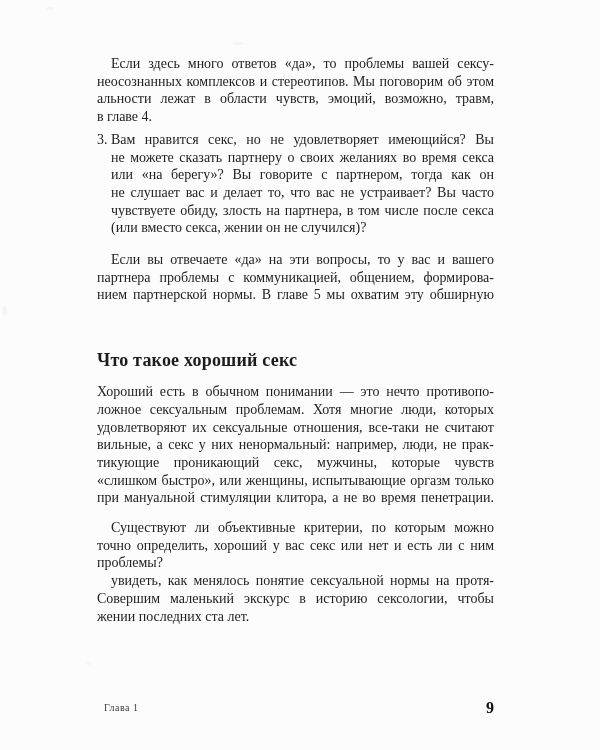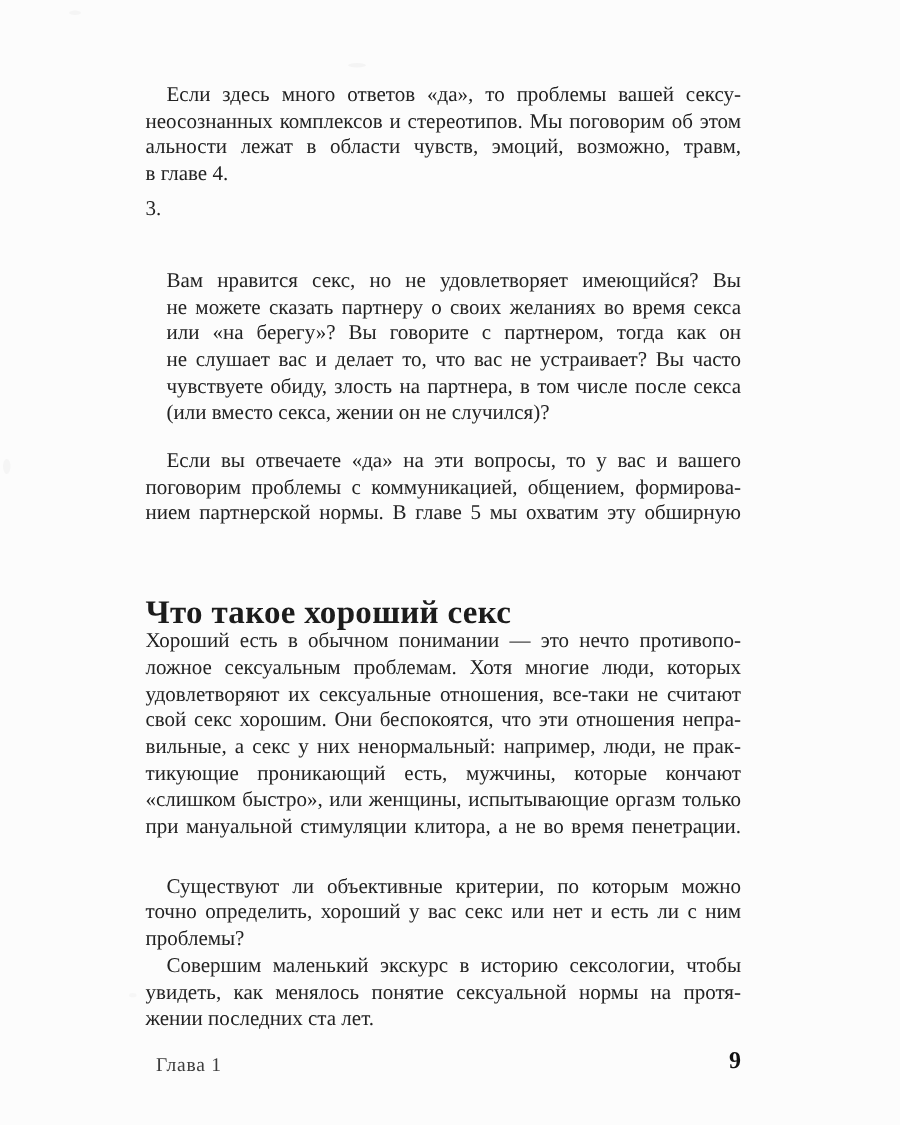--- a/index.html
+++ b/index.html
@@ -18,43 +18,44 @@
     top: 55px;
     width: 397px;
     font-size: 14px;
     line-height: 17.7px;
   }
   .line { text-align: justify; text-align-last: justify; }
   .line.last { text-align-last: left; }
   .para.indent .line:first-child { text-indent: 14px; }
   .list-item { display: flex; margin-top: 5px; margin-bottom: 14px; }
   .list-num { flex: 0 0 14px; width: 14px; }
-  .list-body { flex: 1; min-width: 0; margin-top: 48px; }
+  .list-body { flex: 1; min-width: 0; }
   .section-heading {
     margin-top: 45px;
-    font-size: 22px;
+    margin-bottom: 12px;
+    font-size: 18px;
     line-height: 22px;
     font-weight: bold;
     color: #1c1c1c;
     letter-spacing: 0.2px;
   }
   .para3 { margin-top: 0; }
-  .para4 { margin-top: 22px; }
+  .para4 { margin-top: 12px; }
   .footer {
     position: absolute;
     left: 97px;
     right: 106px;
     top: 699px;
     height: 20px;
   }
   .chapter-label {
     position: absolute;
     left: 7px;
     top: 3px;
-    font-size: 13px;
+    font-size: 10px;
     letter-spacing: 0.5px;
     color: #3d3d3d;
   }
   .page-number {
     position: absolute;
     right: 0;
     top: 0;
     font-size: 16px;
     font-weight: bold;
     color: #111111;
@@ -91,46 +92,45 @@
           <div class="line">не можете сказать партнеру о своих желаниях во время секса</div>
           <div class="line">или «на берегу»? Вы говорите с партнером, тогда как он</div>
           <div class="line">не слушает вас и делает то, что вас не устраивает? Вы часто</div>
           <div class="line">чувствуете обиду, злость на партнера, в том числе после секса</div>
           <div class="line last">(или вместо секса, жении он не случился)?</div>
         </div>
     </div>
 
     <div class="para indent">
         <div class="line">Если вы отвечаете «да» на эти вопросы, то у вас и вашего</div>
-        <div class="line">поговорим проблемы с коммуникацией, общением, формирова-</div>
+        <div class="line">партнера проблемы с коммуникацией, общением, формирова-</div>
         <div class="line">нием партнерской нормы. В главе 5 мы охватим эту обширную</div>
       </div>
 
     <h2 class="section-heading">Что такое хороший секс</h2>
 
     <div class="para para3">
         <div class="line">Хороший есть в обычном понимании — это нечто противопо-</div>
         <div class="line">ложное сексуальным проблемам. Хотя многие люди, которых</div>
         <div class="line">удовлетворяют их сексуальные отношения, все-таки не считают</div>
-        <div class="line">свой секс хорошим. Они беспокоятся, что эти отношения непра-</div>
         <div class="line">вильные, а секс у них ненормальный: например, люди, не прак-</div>
-        <div class="line">тикующие проникающий есть, мужчины, которые кончают</div>
+        <div class="line">тикующие проникающий секс, мужчины, которые чувств</div>
         <div class="line">«слишком быстро», или женщины, испытывающие оргазм только</div>
         <div class="line">при мануальной стимуляции клитора, а не во время пенетрации.</div>
       </div>
 
     <div class="para indent para4">
         <div class="line">Существуют ли объективные критерии, по которым можно</div>
         <div class="line">точно определить, хороший у вас секс или нет и есть ли с ним</div>
         <div class="line last">проблемы?</div>
       </div>
 
     <div class="para indent">
+        <div class="line">увидеть, как менялось понятие сексуальной нормы на протя-</div>
         <div class="line">Совершим маленький экскурс в историю сексологии, чтобы</div>
-        <div class="line">увидеть, как менялось понятие сексуальной нормы на протя-</div>
         <div class="line last">жении последних ста лет.</div>
       </div>
 
   </div>
 
   <div class="footer">
     <span class="chapter-label">Глава 1</span>
     <span class="page-number">9</span>
   </div>
 

